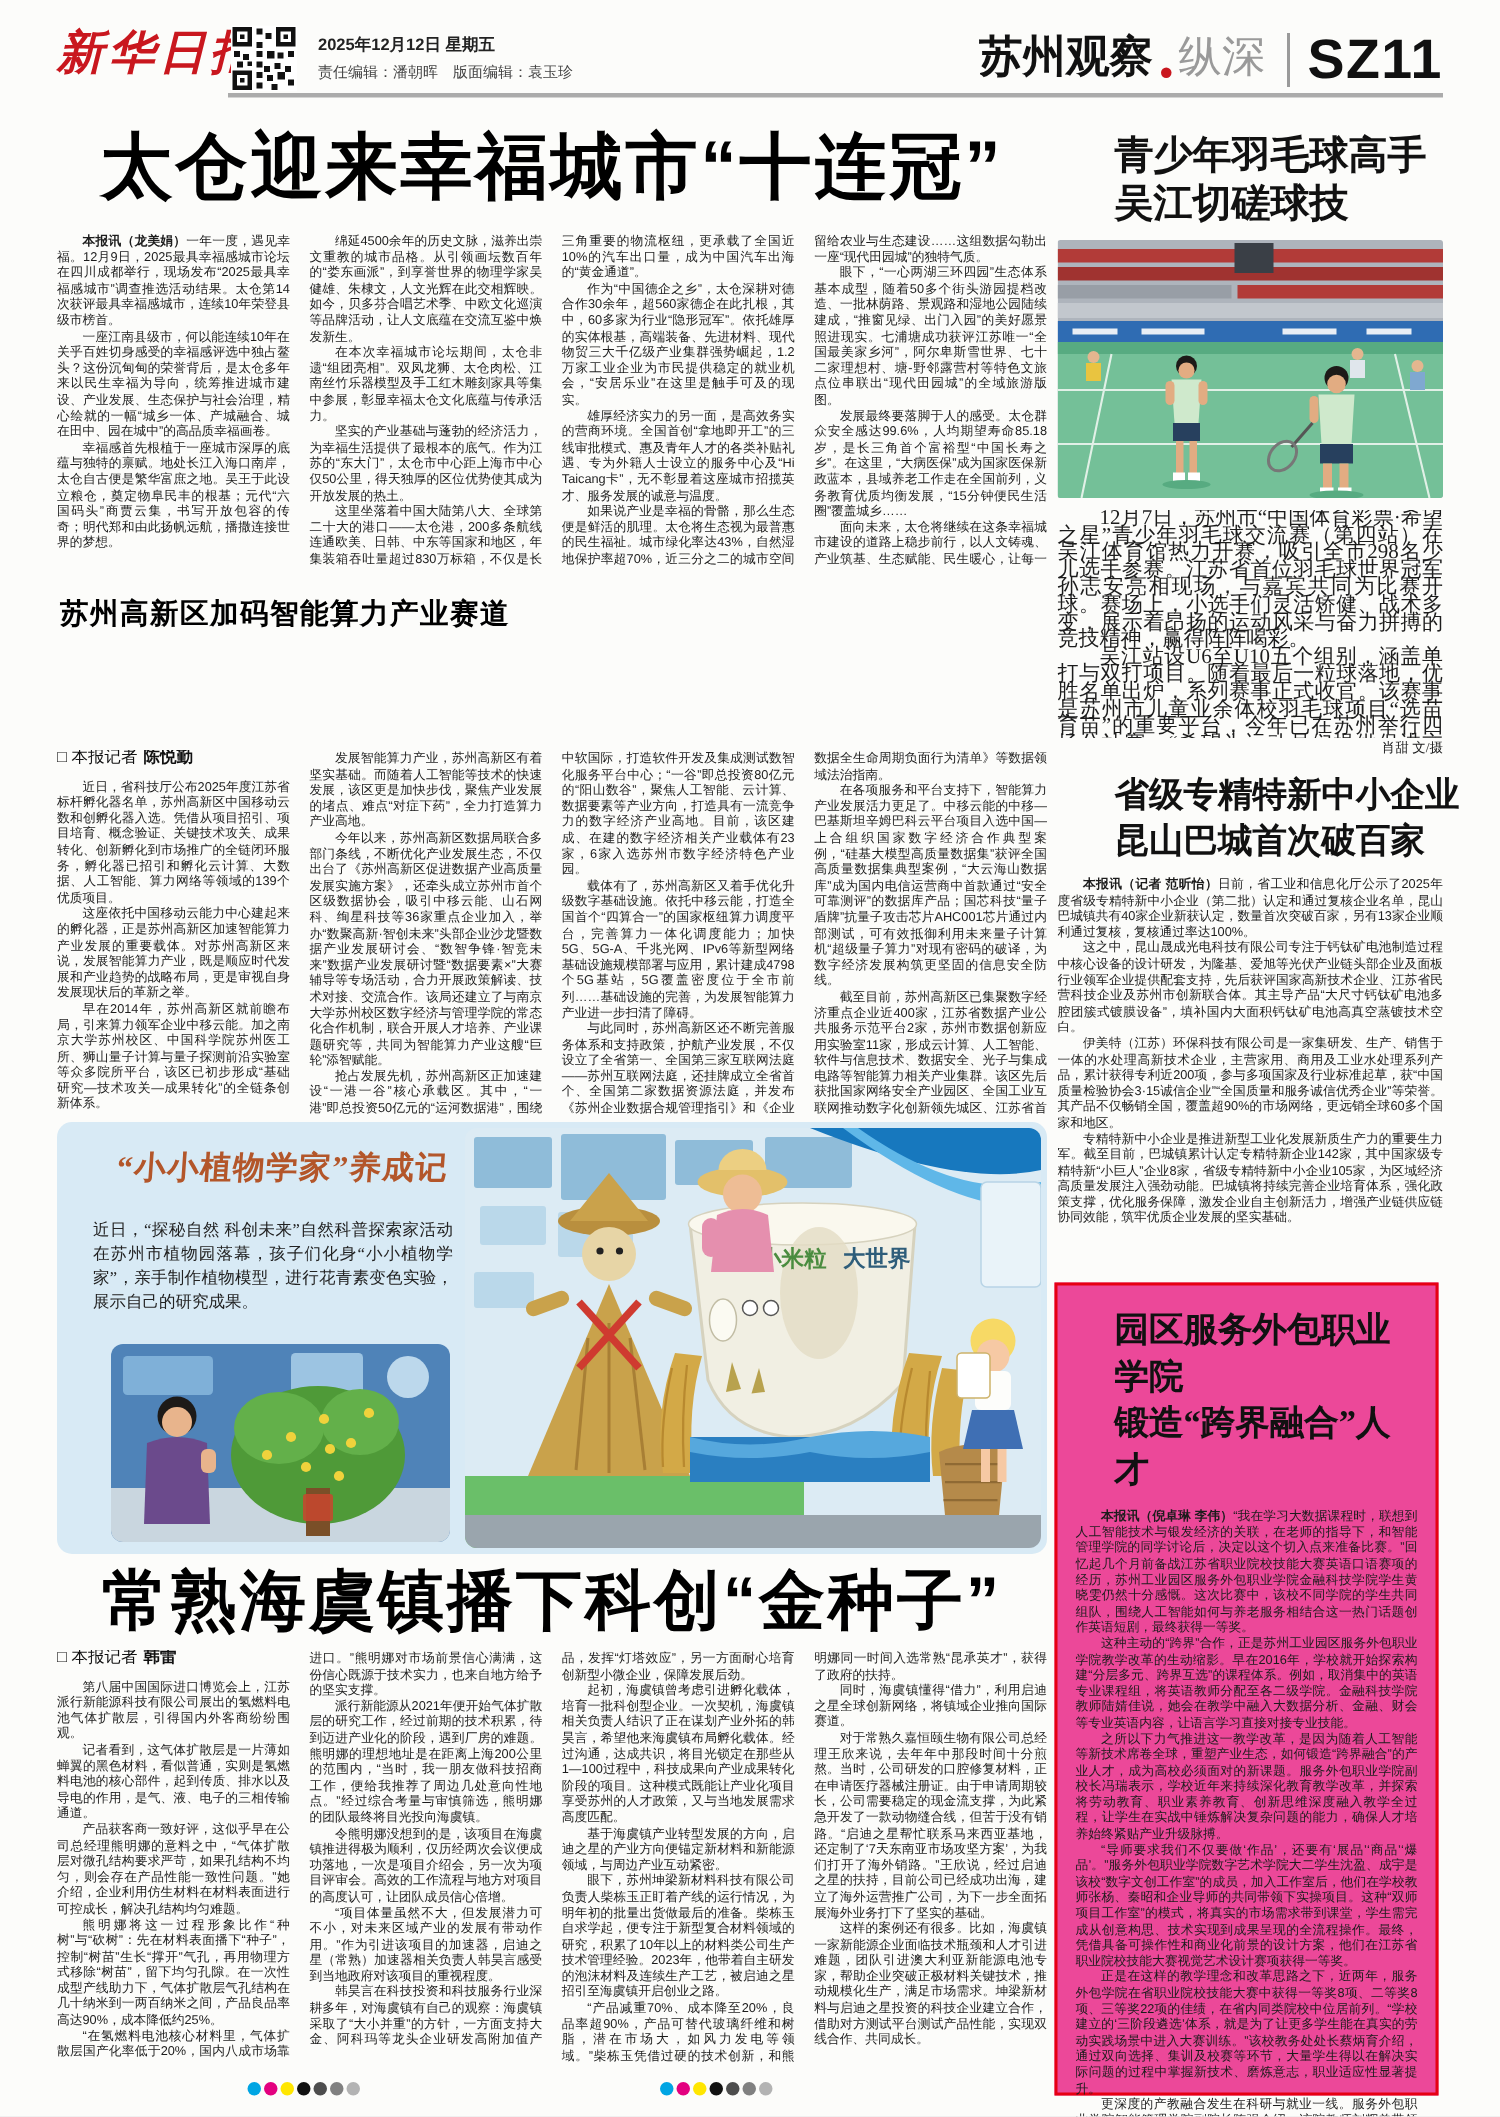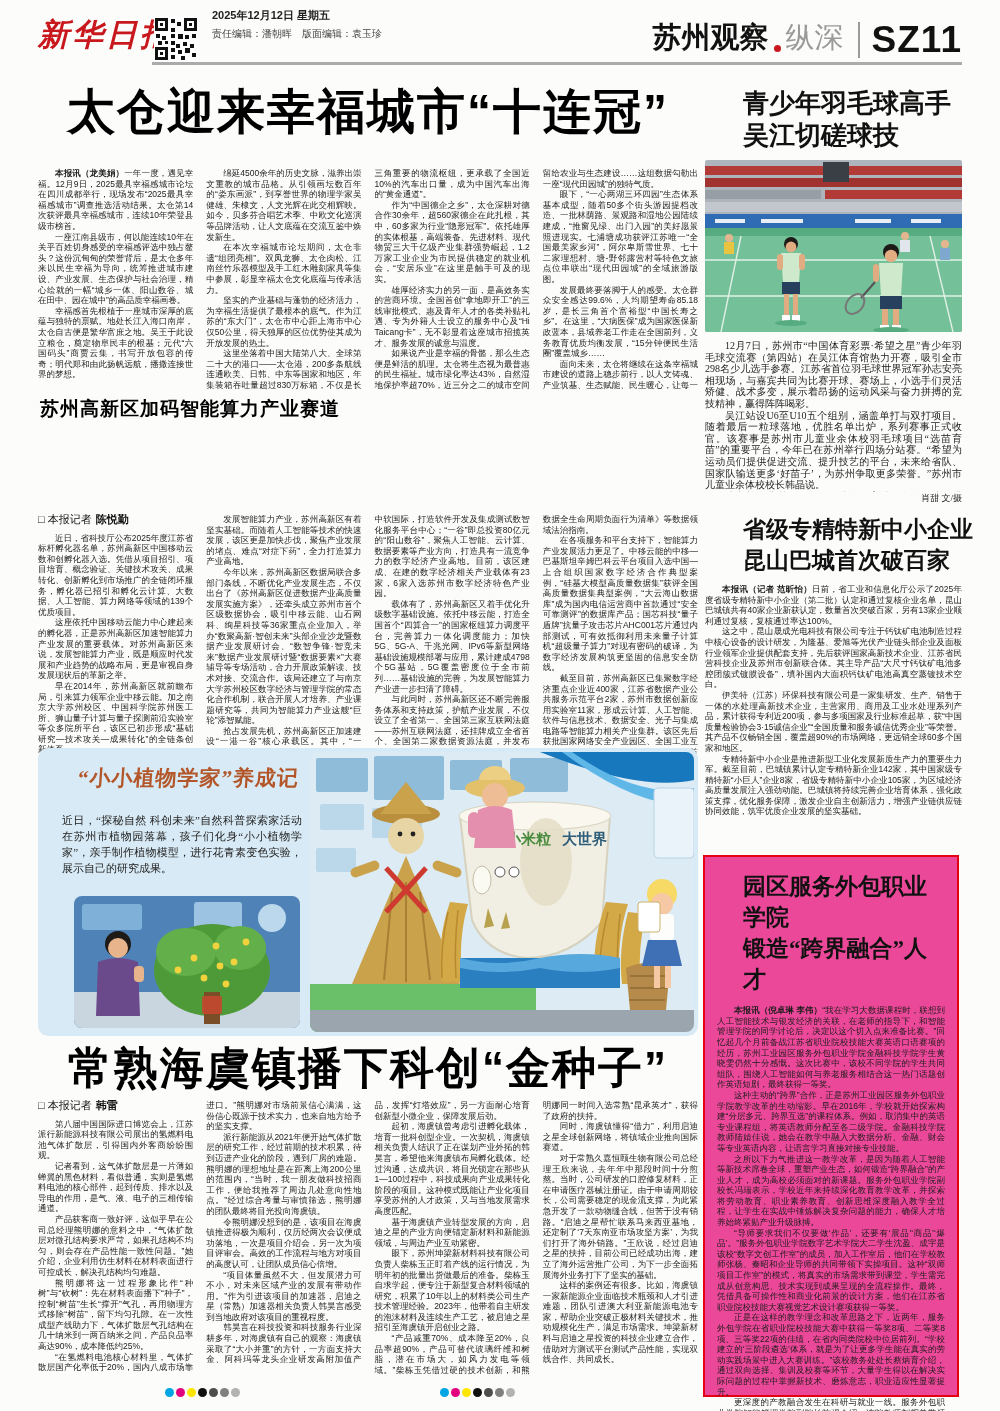--- a/index.html
+++ b/index.html
@@ -91,58 +91,58 @@
           <rect x="4" y="33" width="7" height="7"></rect>
         </g>
       <g fill="#111">
           <rect x="6" y="6" width="3" height="3"></rect>
           <rect x="35" y="6" width="3" height="3"></rect>
           <rect x="6" y="35" width="3" height="3"></rect>
         </g>
     </svg>
   </div>
 
-  <div class="abs" style="left:212px;top:8px;">
+  <div class="abs" style="left:212px;top:22px;">
     <div class="date-line1">2025年12月12日  星期五</div>
     <div class="date-line2">责任编辑：潘朝晖　版面编辑：袁玉珍</div>
   </div>
 
   <div class="abs section-group" style="right:38px;top:18px;">
     <span class="section-bold">苏州观察</span>
     <span class="section-dot"></span>
     <span class="section-light">纵深</span>
     <span class="section-divider"></span>
     <span class="page-no">SZ11</span>
   </div>
 
   <div class="abs header-rule" style="left:152px;top:62px;width:810px;"></div>
 
   <div class="abs h-xxl" style="left:38px;top:86px;width:660px;">太仓迎来幸福城市“十连冠”</div>
 
-  <div class="abs bodytext" style="left:38px;top:168px;width:660px;height:224px;">
+  <div class="abs bodytext" style="left:38px;top:155px;width:660px;height:224px;">
     <div class="cols4">
       <p class="lead"><b class="lead-b">本报讯</b><b class="lead-b">（龙美娟）</b><span>一年一度，遇见幸福。12月9日，2025最具幸福感城市论坛在四川成都举行，现场发布“2025最具幸福感城市”调查推选活动结果。太仓第14次获评最具幸福感城市，连续10年荣登县级市榜首。</span></p>
-    <p>一座江南县级市，何以能连续10年在关乎百姓切身感受的幸福感评选中独占鳌头？这份沉甸甸的荣誉背后，是太仓多年来以民生幸福为导向，统筹推进城市建设、产业发展、生态保护与社会治理，精心绘就的一幅“城乡一体、阳山数谷、城在田中、园在城中”的高品质幸福画卷。</p>
+    <p>一座江南县级市，何以能连续10年在关乎百姓切身感受的幸福感评选中独占鳌头？这份沉甸甸的荣誉背后，是太仓多年来以民生幸福为导向，统筹推进城市建设、产业发展、生态保护与社会治理，精心绘就的一幅“城乡一体、产城融合、城在田中、园在城中”的高品质幸福画卷。</p>
         <p>幸福感首先根植于一座城市深厚的底蕴与独特的禀赋。地处长江入海口南岸，太仓自古便是繁华富庶之地。吴王于此设立粮仓，奠定物阜民丰的根基；元代“六国码头”商贾云集，书写开放包容的传奇；明代郑和由此扬帆远航，播撒连接世界的梦想。</p>
         <p>绵延4500余年的历史文脉，滋养出崇文重教的城市品格。从引领画坛数百年的“娄东画派”，到享誉世界的物理学家吴健雄、朱棣文，人文光辉在此交相辉映。如今，贝多芬合唱艺术季、中欧文化巡演等品牌活动，让人文底蕴在交流互鉴中焕发新生。</p>
         <p>在本次幸福城市论坛期间，太仓非遗“组团亮相”。双凤龙狮、太仓肉松、江南丝竹乐器模型及手工红木雕刻家具等集中参展，彰显幸福太仓文化底蕴与传承活力。</p>
         <p>坚实的产业基础与蓬勃的经济活力，为幸福生活提供了最根本的底气。作为江苏的“东大门”，太仓市中心距上海市中心仅50公里，得天独厚的区位优势使其成为开放发展的热土。</p>
         <p>这里坐落着中国大陆第八大、全球第二十大的港口——太仓港，200多条航线连通欧美、日韩、中东等国家和地区，年集装箱吞吐量超过830万标箱，不仅是长三角重要的物流枢纽，更承载了全国近10%的汽车出口量，成为中国汽车出海的“黄金通道”。</p>
         <p>作为“中国德企之乡”，太仓深耕对德合作30余年，超560家德企在此扎根，其中，60多家为行业“隐形冠军”。依托雄厚的实体根基，高端装备、先进材料、现代物贸三大千亿级产业集群强势崛起，1.2万家工业企业为市民提供稳定的就业机会，“安居乐业”在这里是触手可及的现实。</p>
         <p>雄厚经济实力的另一面，是高效务实的营商环境。全国首创“拿地即开工”的三线审批模式、惠及青年人才的各类补贴礼遇、专为外籍人士设立的服务中心及“Hi Taicang卡”，无不彰显着这座城市招揽英才、服务发展的诚意与温度。</p>
         <p>如果说产业是幸福的骨骼，那么生态便是鲜活的肌理。太仓将生态视为最普惠的民生福祉。城市绿化率达43%，自然湿地保护率超70%，近三分之二的城市空间留给农业与生态建设……这组数据勾勒出一座“现代田园城”的独特气质。</p>
         <p>眼下，“一心两湖三环四园”生态体系基本成型，随着50多个街头游园提档改造、一批林荫路、景观路和湿地公园陆续建成，“推窗见绿、出门入园”的美好愿景照进现实。七浦塘成功获评江苏唯一“全国最美家乡河”，阿尔卑斯雪世界、七十二家理想村、塘-野邻露营村等特色文旅点位串联出“现代田园城”的全域旅游版图。</p>
         <p>发展最终要落脚于人的感受。太仓群众安全感达99.6%，人均期望寿命85.18岁，是长三角首个富裕型“中国长寿之乡”。在这里，“大病医保”成为国家医保新政蓝本，县域养老工作走在全国前列，义务教育优质均衡发展，“15分钟便民生活圈”覆盖城乡……</p>
         <p>面向未来，太仓将继续在这条幸福城市建设的道路上稳步前行，以人文铸魂、产业筑基、生态赋能、民生暖心，让每一位市民都能在这座江南小城收获稳稳的幸福。</p>
       </div>
   </div>
 
   <div class="abs kicker" style="left:40px;top:396px;">苏州高新区加码智能算力产业赛道</div>
 
-  <div class="abs bodytext" style="left:38px;top:500px;width:660px;height:244px;margin-top:14px;">
+  <div class="abs bodytext" style="left:38px;top:500px;width:660px;height:244px;">
     <div class="cols4">
       <p class="byline"><span>□ 本报记者</span><b>陈悦勤</b></p>
     <p>近日，省科技厅公布2025年度江苏省标杆孵化器名单，苏州高新区中国移动云数和创孵化器入选。凭借从项目招引、项目培育、概念验证、关键技术攻关、成果转化、创新孵化到市场推广的全链闭环服务，孵化器已招引和孵化云计算、大数据、人工智能、算力网络等领域的139个优质项目。</p>
         <p>这座依托中国移动云能力中心建起来的孵化器，正是苏州高新区加速智能算力产业发展的重要载体。对苏州高新区来说，发展智能算力产业，既是顺应时代发展和产业趋势的战略布局，更是审视自身发展现状后的革新之举。</p>
         <p>早在2014年，苏州高新区就前瞻布局，引来算力领军企业中移云能。加之南京大学苏州校区、中国科学院苏州医工所、狮山量子计算与量子探测前沿实验室等众多院所平台，该区已初步形成“基础研究—技术攻关—成果转化”的全链条创新体系。</p>
         <p>发展智能算力产业，苏州高新区有着坚实基础。而随着人工智能等技术的快速发展，该区更是加快步伐，聚焦产业发展的堵点、难点“对症下药”，全力打造算力产业高地。</p>
         <p>今年以来，苏州高新区数据局联合多部门条线，不断优化产业发展生态，不仅出台了《苏州高新区促进数据产业高质量发展实施方案》，还牵头成立苏州市首个区级数据协会，吸引中移云能、山石网科、绚星科技等36家重点企业加入，举办“数聚高新·智创未来”头部企业沙龙暨数据产业发展研讨会、“数智争锋·智竞未来”数据产业发展研讨暨“数据要素×”大赛辅导等专场活动，合力开展政策解读、技术对接、交流合作。该局还建立了与南京大学苏州校区数字经济与管理学院的常态化合作机制，联合开展人才培养、产业课题研究等，共同为智能算力产业这艘“巨轮”添智赋能。</p>
         <p>抢占发展先机，苏州高新区正加速建设“一港一谷”核心承载区。其中，“一港”即总投资50亿元的“运河数据港”，围绕中软国际，打造软件开发及集成测试数智化服务平台中心；“一谷”即总投资80亿元的“阳山数谷”，聚焦人工智能、云计算、数据要素等产业方向，打造具有一流竞争力的数字经济产业高地。目前，该区建成、在建的数字经济相关产业载体有23家，6家入选苏州市数字经济特色产业园。</p>
         <p>载体有了，苏州高新区又着手优化升级数字基础设施。依托中移云能，打造全国首个“四算合一”的国家枢纽算力调度平台，完善算力一体化调度能力；加快5G、5G-A、千兆光网、IPv6等新型网络基础设施规模部署与应用，累计建成4798个5G基站，5G覆盖密度位于全市前列……基础设施的完善，为发展智能算力产业进一步扫清了障碍。</p>
         <p>与此同时，苏州高新区还不断完善服务体系和支持政策，护航产业发展，不仅设立了全省第一、全国第三家互联网法庭——苏州互联网法庭，还挂牌成立全省首个、全国第二家数据资源法庭，并发布《苏州企业数据合规管理指引》和《企业数据全生命周期负面行为清单》等数据领域法治指南。</p>
@@ -381,21 +381,21 @@
           <rect x="187" y="165" width="9" height="6" fill="#fff"></rect>
         <rect x="168" y="104" width="6" height="18" rx="3" fill="#e2ac82"></rect>
         <line x1="170" y1="122" x2="156" y2="138" stroke="#555" stroke-width="2"></line>
         <ellipse cx="150" cy="144" rx="8" ry="11" fill="none" stroke="#777" stroke-width="2" transform="rotate(40 150 144)"></ellipse>
       </g>
       <ellipse cx="86" cy="163" rx="16" ry="3" fill="#57ab81"></ellipse>
       <ellipse cx="186" cy="170" rx="18" ry="3" fill="#57ab81"></ellipse>
     </svg>
   </div>
 
-  <div class="abs bodytext serif-caption" style="left:705px;top:340px;width:257px;height:152px;font-size:10px;line-height:11.6px;">
+  <div class="abs bodytext serif-caption" style="left:705px;top:340px;width:257px;height:152px;font-size:14px;line-height:11.6px;">
       <p>12月7日，苏州市“中国体育彩票·希望之星”青少年羽毛球交流赛（第四站）在吴江体育馆热力开赛，吸引全市298名少儿选手参赛。江苏省首位羽毛球世界冠军孙志安亮相现场，与嘉宾共同为比赛开球。赛场上，小选手们灵活矫健、战术多变，展示着昂扬的运动风采与奋力拼搏的竞技精神，赢得阵阵喝彩。</p>
       <p>吴江站设U6至U10五个组别，涵盖单打与双打项目。随着最后一粒球落地，优胜名单出炉，系列赛事正式收官。该赛事是苏州市儿童业余体校羽毛球项目“选苗育苗”的重要平台，今年已在苏州举行四场分站赛。“希望为运动员们提供促进交流、提升技艺的平台，未来给省队、国家队输送更多‘好苗子’，为苏州争取更多荣誉。”苏州市儿童业余体校校长韩晶说。</p>
       <p>从完善专业训练设施，到建设体育特色学校；从推进全民健身，到搭建青少年赛事体系，苏州市体育彩票管理中心积极践行公益使命，支持青少年体育事业，助力青少年健康成长。</p>
     </div>
   <div class="abs credit" style="left:705px;top:492px;width:257px;">肖甜 文/摄</div>
 
   <div class="abs h-side sz23" style="left:705px;top:514px;width:257px;line-height:1.35;">
     <div>省级专精特新中小企业</div>
     <div>昆山巴城首次破百家</div>
   </div>

